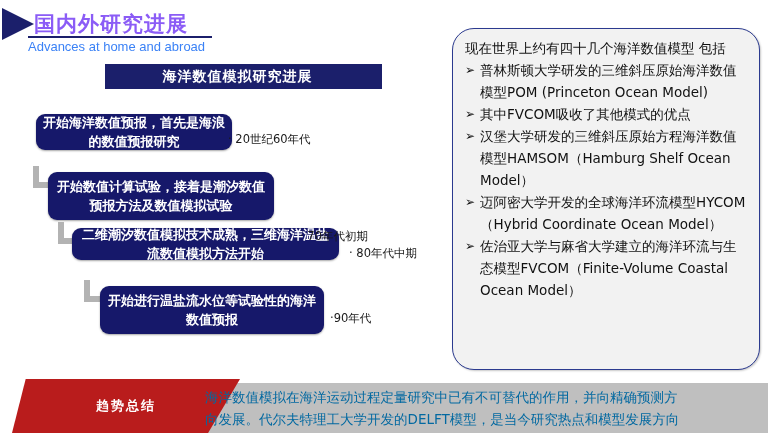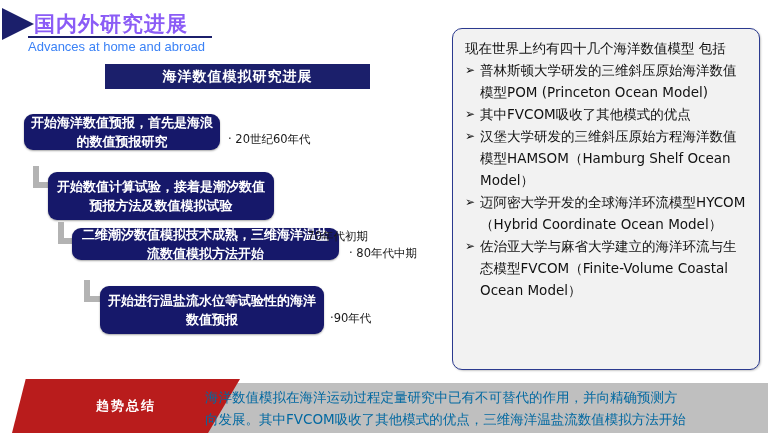--- a/index.html
+++ b/index.html
@@ -36,20 +36,21 @@
     font-size:13px;color:#3b82f6;
     font-family:Liberation Sans, sans-serif;
     white-space:nowrap;
   }
 
   
   .banner{
     position:absolute;left:105px;top:64px;
     width:265px;height:25px;
     background:#1b1f6b;
+    padding-left:12px;
   }
   .banner-label{
     position:absolute;left:0;top:0;width:265px;height:25px;
     display:flex;align-items:center;justify-content:center;
     color:#ffffff;font-size:14px;font-weight:bold;letter-spacing:1px;
     font-family:"DejaVu Sans","Liberation Sans",sans-serif;
   }
 
   
   .flowbox{
@@ -59,21 +60,21 @@
     color:#ffffff;
     font-size:13px;font-weight:bold;
     line-height:19px;
     text-align:center;
     display:flex;align-items:center;justify-content:center;
     box-sizing:border-box;
     padding:3px 6px;
     box-shadow:0 1px 2px rgba(0,0,0,.35);
     font-family:"DejaVu Sans","Liberation Sans",sans-serif;
   }
-  .fb1{left:24px;  top:114px; width:196px;height:36px;}
+  .fb1{left:36px;  top:114px; width:196px;height:36px;}
   .fb2{left:48px;  top:172px; width:226px;height:48px;}
   .fb3{left:72px;  top:228px; width:267px;height:32px;}
   .fb4{left:100px; top:286px; width:224px;height:48px;}
 
   
   .elbow{position:absolute;}
   .elbow .v{position:absolute;left:0;top:0;width:6px;height:16px;background:#b3b3b3;}
   .elbow .h{position:absolute;left:0;bottom:0;width:18px;height:6px;background:#b3b3b3;}
   .elbow .tip{
     position:absolute;right:-7px;bottom:-2px;
@@ -97,21 +98,21 @@
   .era2{left:300px;top:190px;margin-top:39px;}
   .era3{left:349px;top:246px;}
   .era4{left:330px;top:311px;}
 
   
   .panel{
     position:absolute;left:452px;top:28px;
     width:308px;height:342px;
     background:#f2f2f2;
     border:1.4px solid #2b3a8f;
-    border-radius:10px;
+    border-radius:22px;
     box-sizing:border-box;
     padding:8px 10px 6px 12px;
     box-shadow:1px 1px 2px rgba(0,0,0,.22);
   }
   .panel-lead{
     font-size:13.5px;color:#111111;
     line-height:22px;
     white-space:nowrap;
     font-family:"DejaVu Sans","Liberation Sans",sans-serif;
   }
@@ -219,16 +220,16 @@
       </li>
     </ul>
   </div>
 
   <div class="sum-gray"></div>
   <div class="sum-navy">
     <div class="sum-navy-label">趋势总结</div>
   </div>
   <div class="sum-text">
     <div>海洋数值模拟在海洋运动过程定量研究中已有不可替代的作用，并向精确预测方</div>
-    <div>向发展。其中FVCOM吸收了其他模式的优点，三维海洋温盐流数值模拟方法开始</div>
+    <div>向发展。代尔夫特理工大学开发的DELFT模型，是当今研究热点和模型发展方向</div>
   </div>
 
 </div>
 
 </body></html>

